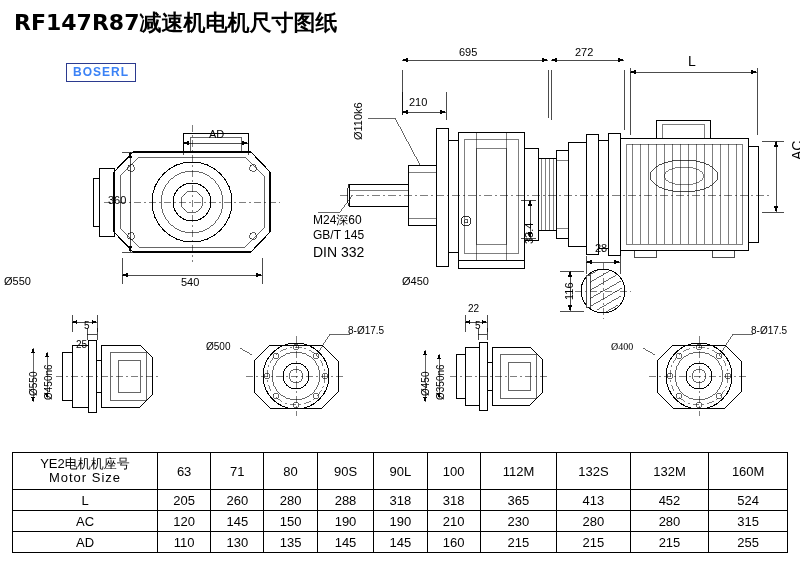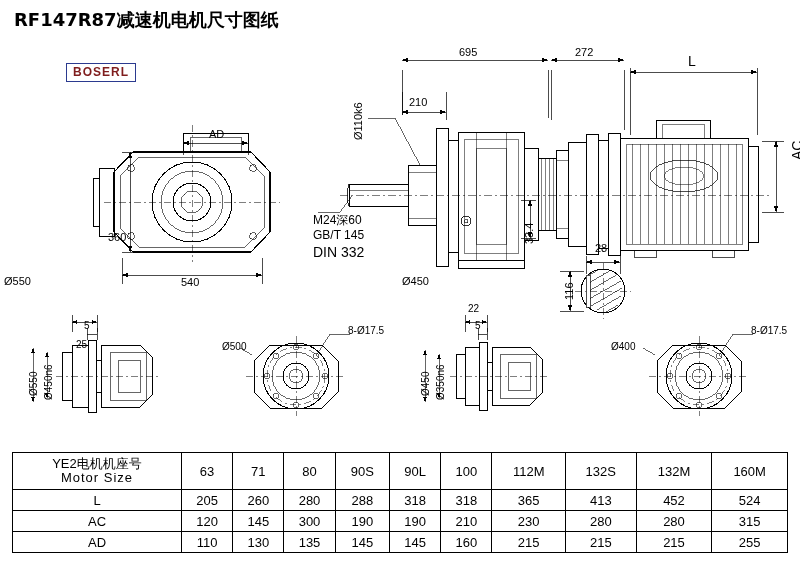--- a/index.html
+++ b/index.html
@@ -7,29 +7,29 @@
     width:800px;height:572px;
     background:#ffffff;
     font-family:"Liberation Sans", sans-serif;
     color:#000;
     position:relative;
     overflow:hidden;
   }
   .canvas{position:relative;width:800px;height:572px;}
   .title{
     position:absolute;left:14px;top:8px;
-    font-size:18px;font-weight:bold;
+    font-size:22px;font-weight:bold;
     font-family:"DejaVu Sans", sans-serif;
     letter-spacing:0px;
     white-space:nowrap;
   }
   .logo{
     position:absolute;left:66px;top:63px;
     border:1px solid #2b3a8f;
-    color:#7f1d1d;
+    color:#3b82f6;
     font-size:12px;font-weight:bold;
     padding:1px 6px 2px 6px;
     letter-spacing:1px;
     background:#fff;
     font-family:"Liberation Sans", sans-serif;
   }
   svg{position:absolute;left:0;top:0;}
   .lbl{
     position:absolute;
     font-size:11px;
@@ -50,21 +50,21 @@
   .tbl td{
     border:1px solid #000;
     text-align:center;
     height:20px;
     padding:0;
   }
   .tbl td.head{
     width:140px;
     text-align:center;
     line-height:1.05;
-    padding:1px 14px;
+    padding:1px 2px;
   }
   .tbl td.head .cn{font-size:13px;}
   .tbl td.head .en{font-size:13px;letter-spacing:1px;}
   .tbl td.rowlabel{font-size:13px;}
   .tbl tr.h td{height:34px;}
 </style>
 </head>
 <body>
 
 <div class="canvas">
@@ -403,21 +403,21 @@
       <g stroke-width="0.6">
         <line x1="719" y1="356" x2="733" y2="334"></line>
         <line x1="733" y1="334" x2="753" y2="334"></line>
         <line x1="655" y1="355" x2="643" y2="348"></line>
       </g>
 
     </g>
   </svg>
 
   <div class="lbl" style="left:209px;top:128px;">AD</div>
-  <div class="lbl" style="left:108px;top:194px;margin-top:37px;">360</div>
+  <div class="lbl" style="left:108px;top:194px;">360</div>
   <div class="lbl" style="left:181px;top:276px;text-align:center;">540</div>
   <div class="lbl" style="left:4px;top:275px;">Ø550</div>
   <div class="lbl" style="left:402px;top:275px;">Ø450</div>
 
   <div class="lbl" style="left:459px;top:46px;">695</div>
   <div class="lbl" style="left:409px;top:96px;">210</div>
   <div class="lbl" style="left:575px;top:46px;">272</div>
   <div class="lbl" style="left:688px;top:53px;font-size:14px;">L</div>
 
   <div class="lbl rot" style="left:789px;top:160px;transform:rotate(-90deg);font-size:14px;">AC</div>
@@ -428,28 +428,28 @@
 
   <div class="lbl" style="left:313px;top:212px;font-size:12px;">M24深60</div>
   <div class="lbl" style="left:313px;top:228px;font-size:12px;">GB/T 145</div>
   <div class="lbl" style="left:313px;top:244px;font-size:14px;">DIN 332</div>
 
   <div class="lbl sm" style="left:76px;top:303px;margin-top:36px;">25</div>
   <div class="lbl sm" style="left:84px;top:320px;">5</div>
   <div class="lbl rot" style="left:28px;top:396px;transform:rotate(-90deg);font-size:10px;">Ø550</div>
   <div class="lbl rot" style="left:43px;top:400px;transform:rotate(-90deg);font-size:10px;">Ø450n6</div>
   <div class="lbl sm" style="left:348px;top:325px;">8-Ø17.5</div>
-  <div class="lbl sm" style="left:222px;top:341px;">Ø500</div>
+  <div class="lbl sm" style="left:206px;top:341px;">Ø500</div>
 
   <div class="lbl sm" style="left:468px;top:303px;">22</div>
   <div class="lbl sm" style="left:475px;top:320px;">5</div>
   <div class="lbl rot" style="left:420px;top:396px;transform:rotate(-90deg);font-size:10px;">Ø450</div>
   <div class="lbl rot" style="left:435px;top:400px;transform:rotate(-90deg);font-size:10px;">Ø350n6</div>
   <div class="lbl sm" style="left:751px;top:325px;">8-Ø17.5</div>
-  <div class="lbl sm" style="left:611px;top:341px;">Ø400</div>
+  <div class="lbl sm" style="left:611px;top:341px;font-family:Liberation Serif, serif;">Ø400</div>
 
   <table class="tbl">
     <tbody>
       <tr class="h">
         <td class="head">
           <div class="cn">YE2电机机座号</div>
           <div class="en">Motor Size</div>
         </td>
         <td>63</td>
         <td>71</td>
@@ -472,21 +472,21 @@
         <td>318</td>
         <td>365</td>
         <td>413</td>
         <td>452</td>
         <td>524</td>
       </tr>
       <tr>
         <td class="rowlabel">AC</td>
         <td>120</td>
         <td>145</td>
-        <td>300</td>
+        <td>150</td>
         <td>190</td>
         <td>190</td>
         <td>210</td>
         <td>230</td>
         <td>280</td>
         <td>280</td>
         <td>315</td>
       </tr>
       <tr>
         <td class="rowlabel">AD</td>

